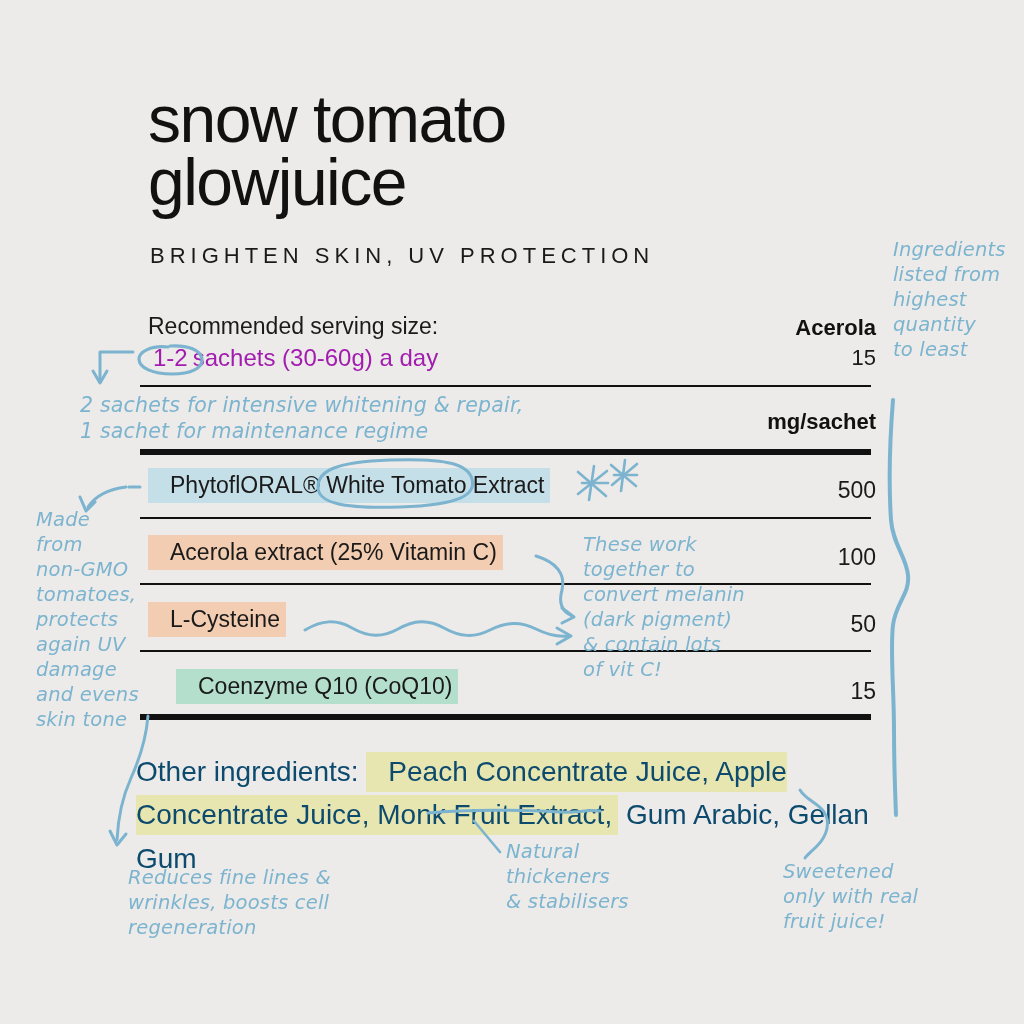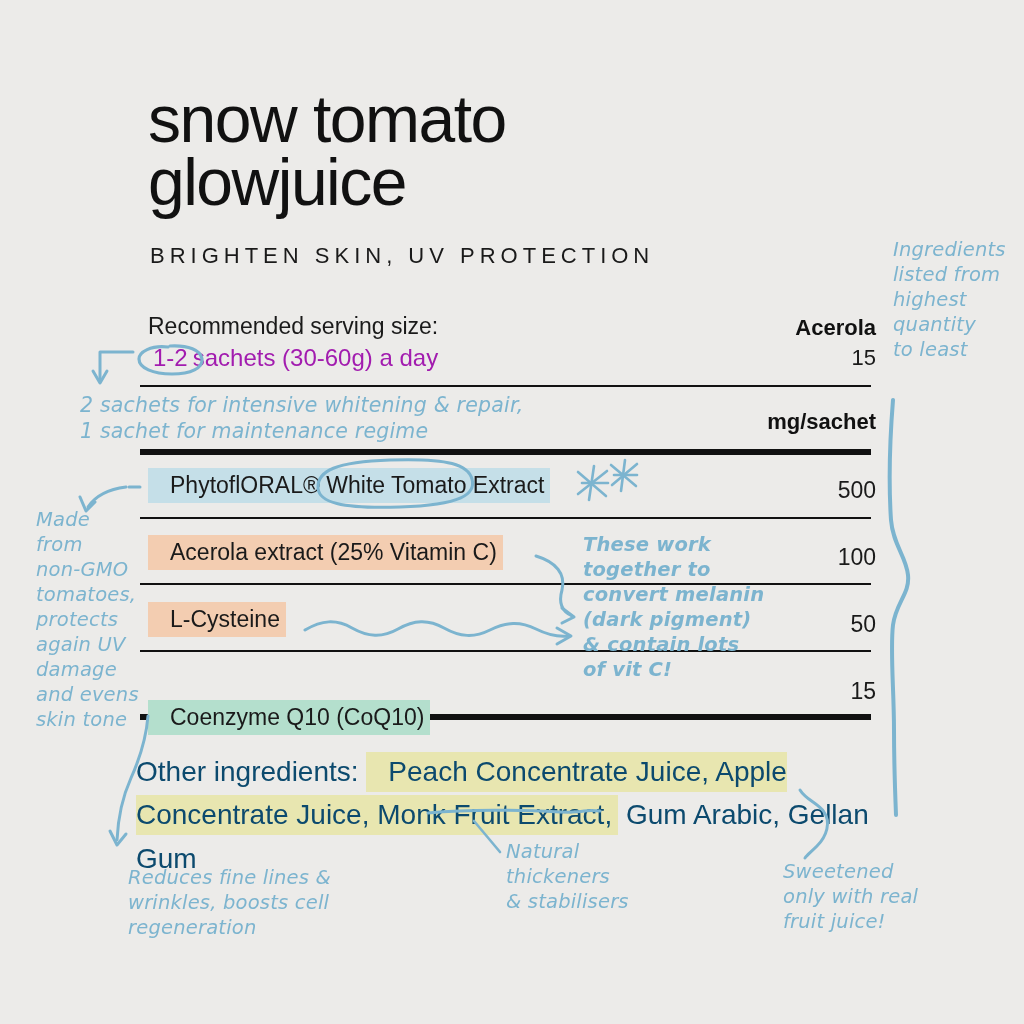--- a/index.html
+++ b/index.html
@@ -82,21 +82,21 @@
     font-family:"DejaVu Sans", sans-serif;
     font-style:italic;
     font-size:20px;
     line-height:1.28;
     white-space:pre-line;
     letter-spacing:0.2px;
   }
   .hw-serving{left:36px;top:392px;font-size:20.5px;margin-left:44px;}
   .hw-right-top{left:893px;top:238px;font-size:19.5px;}
   .hw-left{left:36px;top:508px;font-size:19.5px;}
-  .hw-mid{left:583px;top:533px;font-size:19.5px;font-weight:bold;}
+  .hw-mid{left:583px;top:533px;font-size:19.5px;}
   .hw-bot-left{left:128px;top:866px;font-size:19.5px;}
   .hw-bot-mid{left:506px;top:840px;font-size:19.5px;}
   .hw-bot-right{left:783px;top:860px;font-size:19.5px;}
 
   svg.ink{position:absolute;left:0;top:0;width:1024px;height:1024px;
           pointer-events:none;overflow:visible;}
 </style>
 </head>
 <body>
 
@@ -132,21 +132,21 @@
   <div class="row-name" style="top:539px;">
     <span class="hl hl-peach">Acerola extract (25% Vitamin C)</span>
   </div>
   <div class="row-amt" style="top:544px;">100</div>
 
   <div class="row-name" style="top:606px;">
     <span class="hl hl-peach">L-Cysteine</span>
   </div>
   <div class="row-amt" style="top:611px;">50</div>
 
-  <div class="row-name" style="top:704px;">
+  <div class="row-name" style="top:673px;margin-left:28px;">
     <span class="hl hl-green">Coenzyme Q10 (CoQ10)</span>
   </div>
   <div class="row-amt" style="top:678px;">15</div>
 
   <div class="other-ing">
     <span>Other ingredients: </span><span class="hl hl-yellow">Peach Concentrate Juice, Apple Concentrate Juice, Monk Fruit Extract,</span><span> Gum Arabic, Gellan Gum</span>
   </div>
 
   <div class="hw hw-serving">2 sachets for intensive whitening &amp; repair,
 1 sachet for maintenance regime</div>

